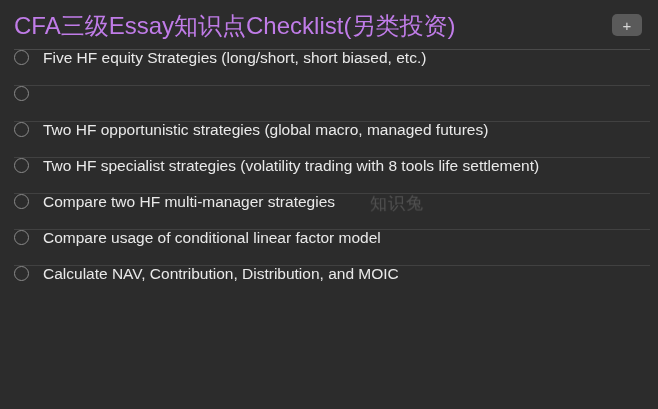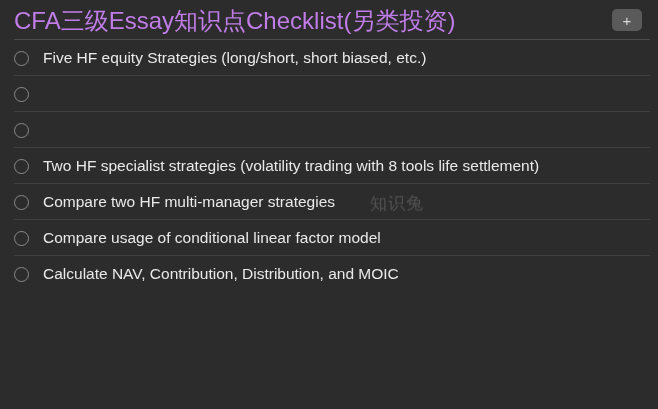--- a/index.html
+++ b/index.html
@@ -19,21 +19,21 @@
     position: relative;
     width: 658px;
     height: 409px;
     background: #2c2c2c;
     overflow: hidden;
   }
 
   
   .header {
     position: relative;
-    height: 40px;
+    height: 50px;
     padding: 0 14px;
     display: flex;
     align-items: center;
     justify-content: space-between;
     box-sizing: border-box;
   }
   .title {
     font-size: 24px;
     font-weight: 400;
     letter-spacing: 0px;
@@ -70,21 +70,20 @@
   }
 
   
   .list {
     position: relative;
   }
   .row {
     position: relative;
     height: 36px;
     display: flex;
-    align-items: center;
     padding: 0 10px 0 14px;
     box-sizing: border-box;
   }
   .row-sep {
     position: absolute;
     left: 14px;
     right: 8px;
     bottom: 0;
     height: 1px;
     background: #414141;
@@ -145,20 +144,21 @@
         <div class="checkbox"></div>
         <span class="row-label">Five HF equity Strategies (long/short, short biased, etc.)</span>
         <div class="row-sep"></div>
       </div>
       <div class="row">
         <div class="checkbox"></div>
         <div class="row-sep"></div>
       </div>
       <div class="row">
         <div class="checkbox"></div>
+        <span class="row-label">Two HF opportunistic strategies (global macro, managed futures)</span>
         <div class="row-sep"></div>
       </div>
       <div class="row">
         <div class="checkbox"></div>
         <span class="row-label">Two HF specialist strategies (volatility trading with 8 tools life settlement)</span>
         <div class="row-sep"></div>
       </div>
       <div class="row">
         <div class="checkbox"></div>
         <span class="row-label">Compare two HF multi-manager strategies</span>

